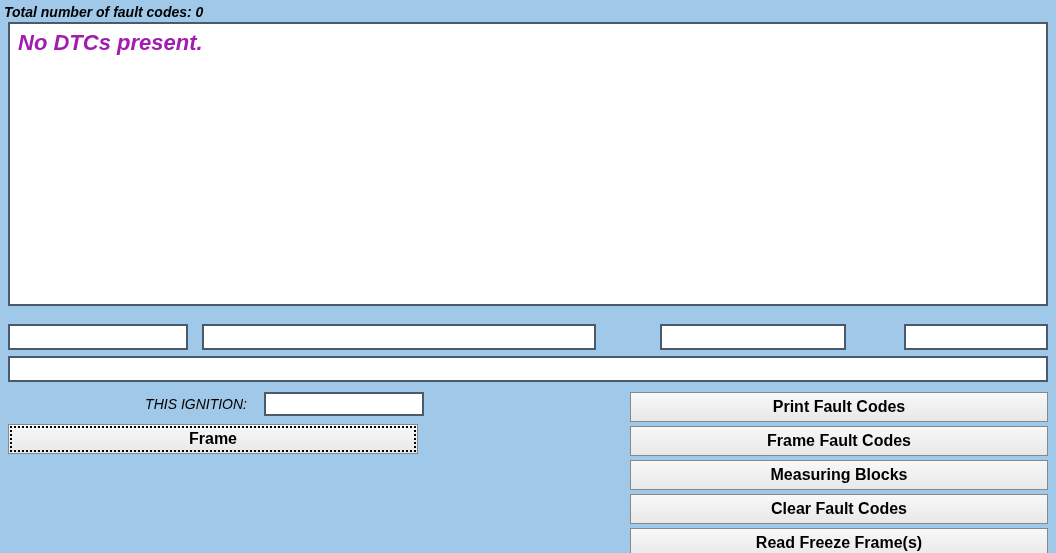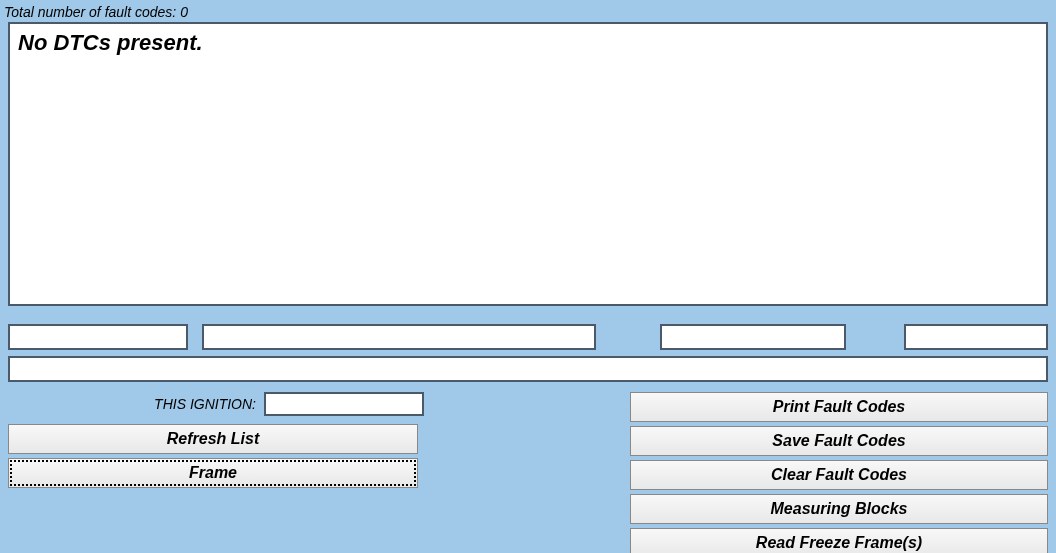--- a/index.html
+++ b/index.html
@@ -10,37 +10,37 @@
     body {
       background: #a0c8e8;
       font-family: Arial, sans-serif;
       width: 1056px;
       height: 553px;
       overflow: hidden;
       position: relative;
     }
     .header-label {
       font-style: italic;
-      font-weight: normal;
+      font-weight: bold;
       font-size: 14px;
       color: #000;
       padding: 4px 0 2px 4px;
     }
     .dtc-panel {
       background: #fff;
       border: 2px solid #4a5a6a;
       margin: 0 8px 0 8px;
       height: 284px;
       padding: 6px 8px;
     }
     .dtc-message {
       font-style: italic;
       font-weight: bold;
       font-size: 22px;
-      color: #000000;
+      color: #a21caf;
     }
     .row-inputs {
       display: flex;
       gap: 14px;
       margin: 18px 8px 0 8px;
       align-items: stretch;
     }
     .row-inputs input {
       height: 26px;
       border: 2px solid #4a5a6a;
@@ -72,20 +72,21 @@
       flex: 1;
       padding-right: 8px;
       padding-left: 200px;
     }
     .field-row {
       display: flex;
       align-items: center;
       justify-content: flex-end;
       margin-bottom: 8px;
       padding-right: 6px;
+      gap: 9px;
     }
     .field-label {
       font-style: italic;
       font-size: 14px;
       color: #000;
       margin-right: 8px;
     }
     .field-input {
       width: 160px;
       height: 24px;
@@ -95,21 +96,20 @@
       font-size: 13px;
       padding: 0 4px;
     }
     .btn {
       display: block;
       width: 410px;
       height: 30px;
       background: linear-gradient(to bottom, #f8f8f8, #e8e8e8);
       border: 1px solid #888;
       font-family: Arial, sans-serif;
-      font-style: italic;
       font-weight: bold;
       font-size: 16px;
       color: #000;
       cursor: pointer;
       margin-bottom: 4px;
       text-align: center;
     }
     .btn.disabled {
       color: #999;
       cursor: default;
@@ -141,23 +141,22 @@
 </div>
 
 <input type="text" class="long-input" value="" style="">
 
 <div class="bottom-area">
   <div class="left-col">
     <div class="field-row">
       <span class="field-label">THIS IGNITION:</span>
       <input type="text" class="field-input" value="" style="">
     </div>
-    <button class="btn">Refresh List</button>
     <button class="btn focused">Frame</button>
   </div>
   <div class="right-col">
     <button class="btn">Print Fault Codes</button>
-    <button class="btn">Save Fault Codes</button>
+    <button class="btn">Frame Fault Codes</button>
+    <button class="btn">Measuring Blocks</button>
     <button class="btn">Clear Fault Codes</button>
-    <button class="btn">Measuring Blocks</button>
     <button class="btn">Read Freeze Frame(s)</button>
   </div>
 </div>
 
 </body></html>

